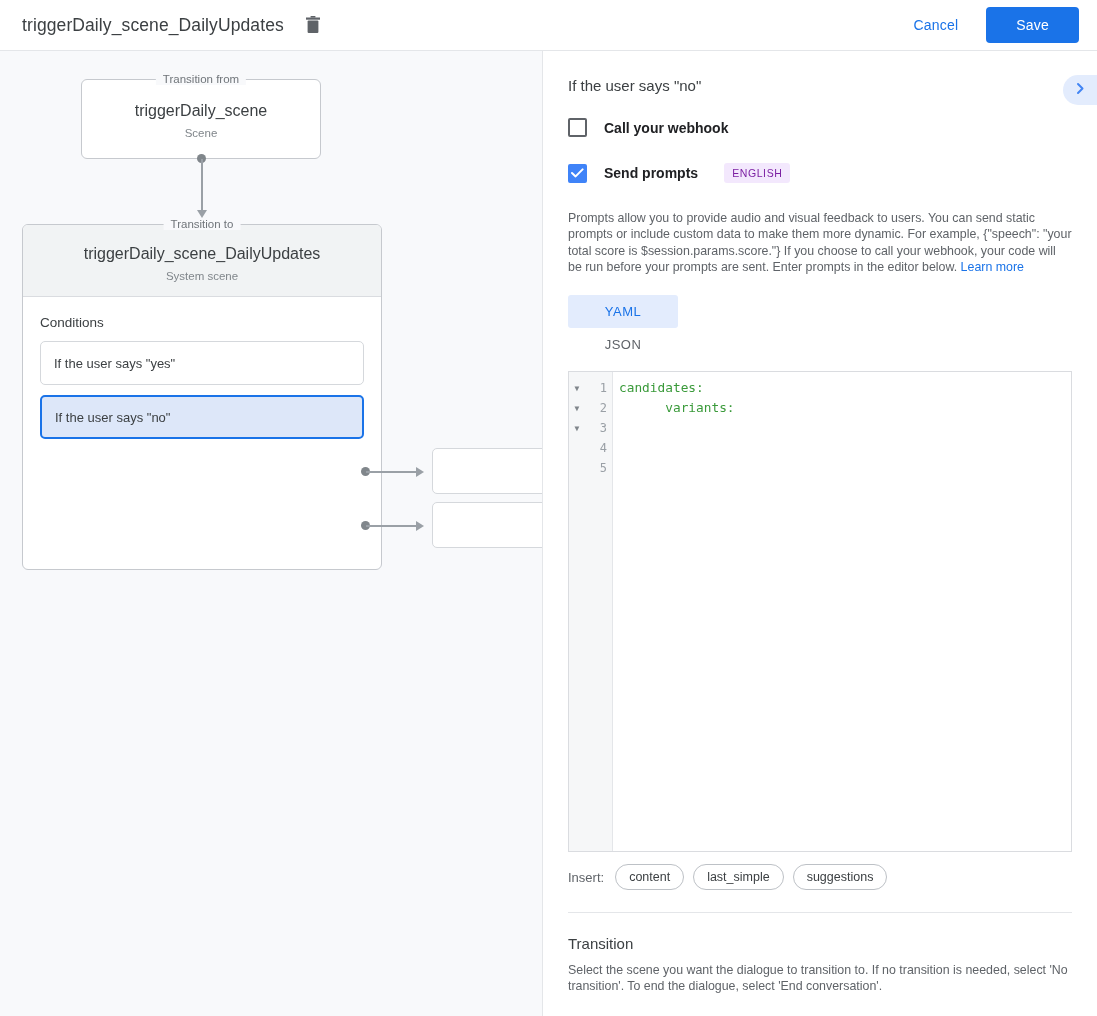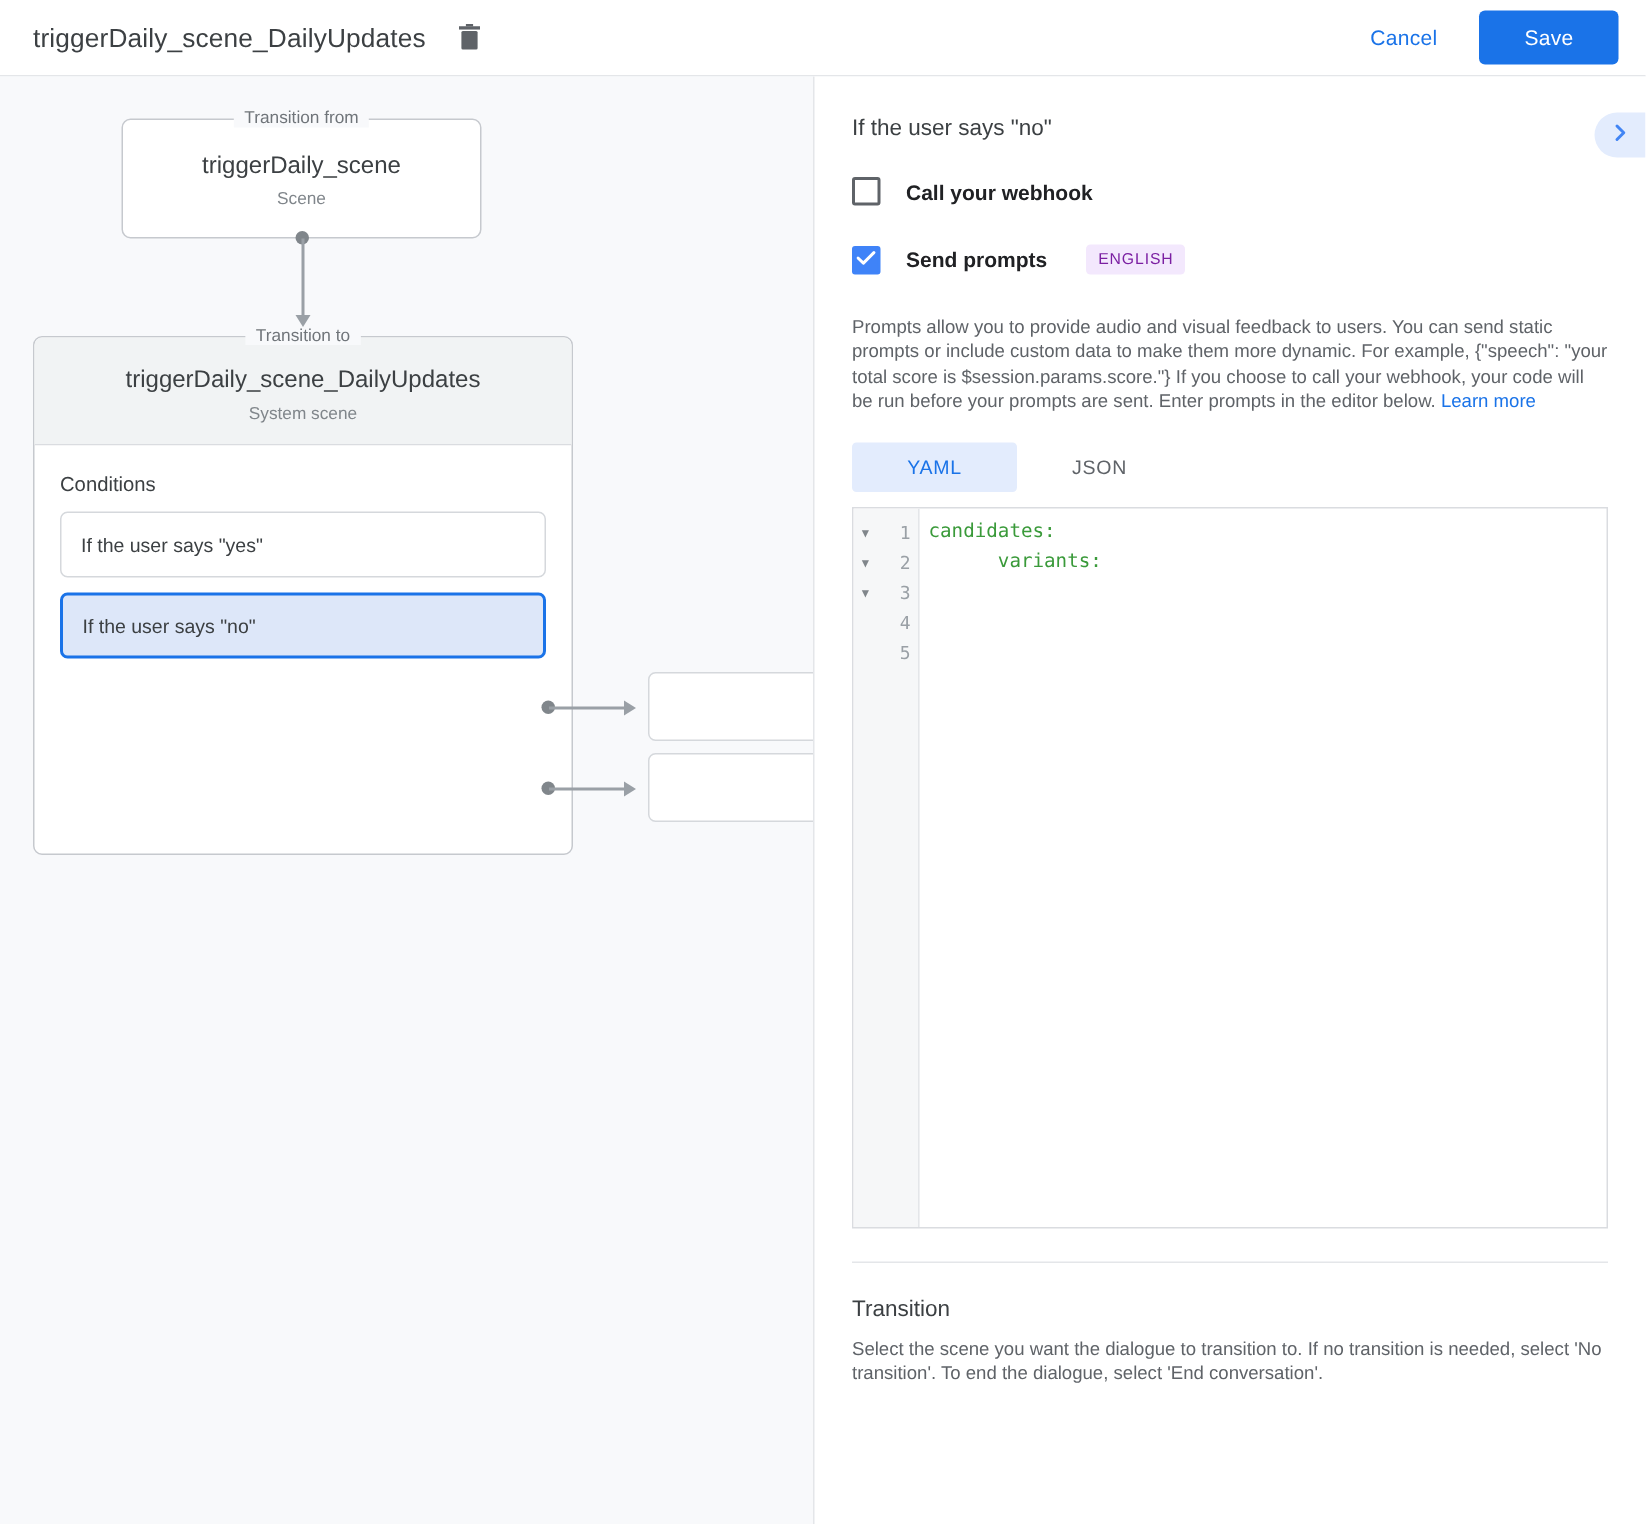--- a/index.html
+++ b/index.html
@@ -194,21 +194,21 @@
     background: #f3e8fd; color: #7b1fa2;
     font-size: 10.5px; letter-spacing: 0.6px;
     padding: 4px 8px; border-radius: 3px;
   }
   .desc {
     margin-top: 27px;
     font-size: 12.4px; line-height: 16.3px; color: #5f6368;
   }
   .desc a { color: #1a73e8; text-decoration: none; }
 
-  .tabs { display: flex; margin-top: 20px; }
+  .tabs { display: flex; margin-top: 20px; flex-direction: column; }
   .tab {
     width: 110px; height: 33px;
     display: flex; align-items: center; justify-content: center;
     font-size: 13px; color: #5f6368; cursor: pointer;
     letter-spacing: 0.5px;
     border-radius: 3px;
     background: transparent; border: none; font-family: inherit;
   }
   .tab.active { background: #e3ecfd; color: #1a73e8; }
 
@@ -402,20 +402,26 @@
           <span class="lnum">5</span>
         </div>
       </div>
       <div class="code">
         <div class="code-row"><span class="tok-key">candidates:</span></div>
         <div class="code-row"><span class="tok-key">      variants:</span></div>
         <div class="code-row"><span></span></div>
       </div>
     </div>
 
+    <div class="insert-row">
+      <span class="insert-label">Insert:</span>
+      <button class="chip">content</button>
+      <button class="chip">last_simple</button>
+      <button class="chip">suggestions</button>
+    </div>
 
     <div class="divider"></div>
 
     <div class="transition-sec">
       <div class="trans-title">Transition</div>
       <p class="trans-desc">Select the scene you want the dialogue to transition to. If no transition is needed, select 'No transition'. To end the dialogue, select 'End conversation'.</p>
     </div>
 
   </div>
 </div>

